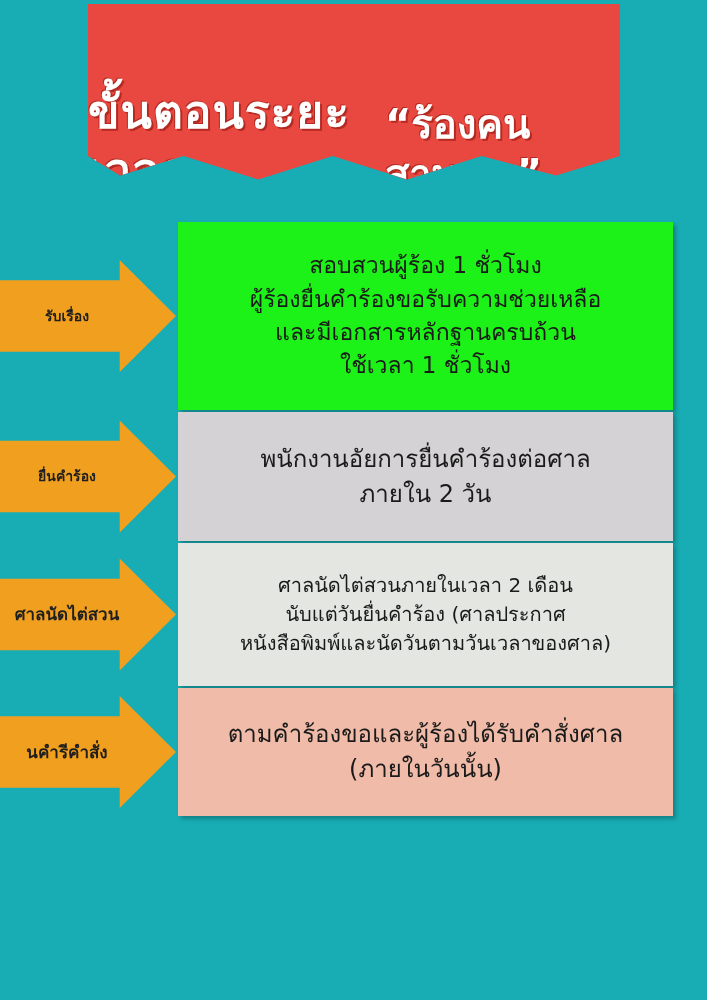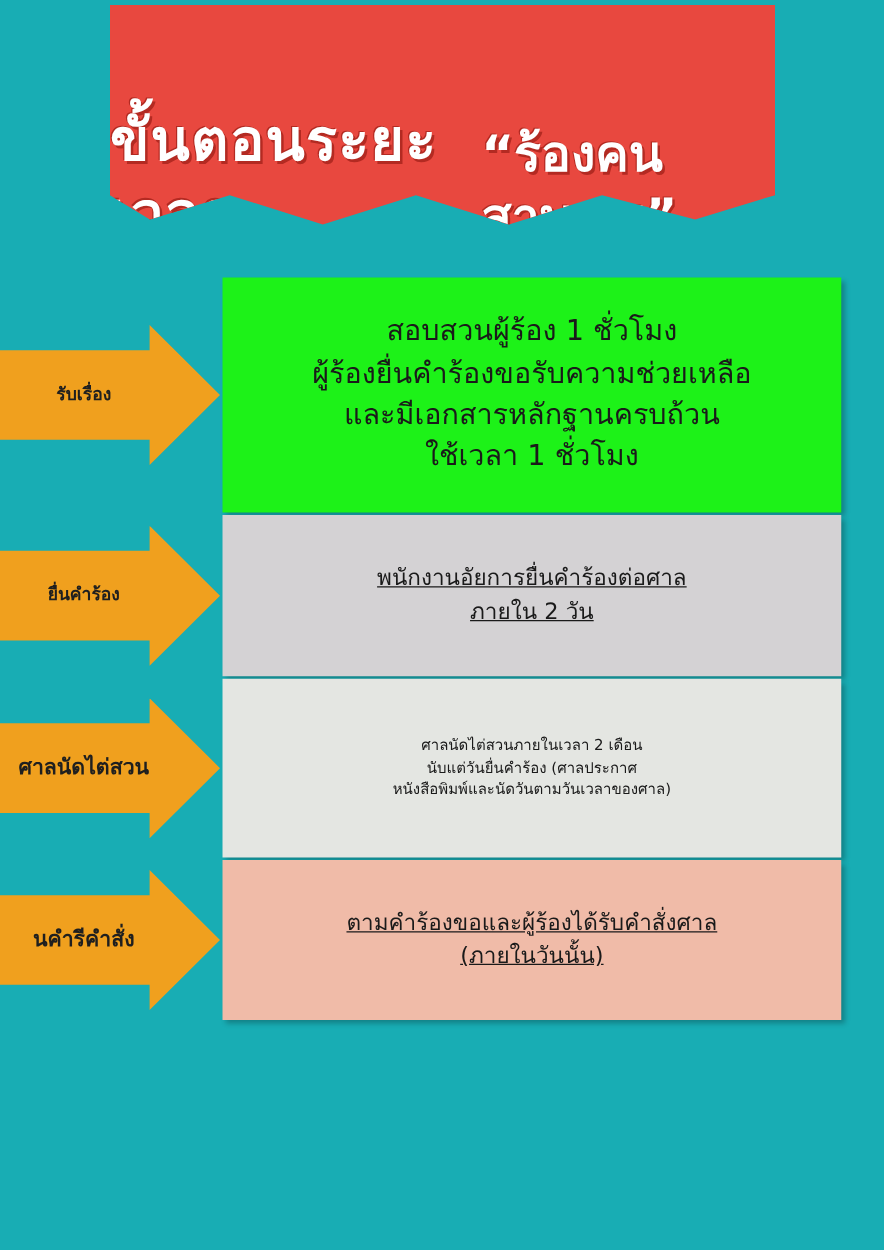--- a/index.html
+++ b/index.html
@@ -119,22 +119,22 @@
   }
 
   
   .row-1 .box, .row-1 .arrow-cell { min-height: 188px; }
   .row-2 .box, .row-2 .arrow-cell { min-height: 129px; }
   .row-3 .box, .row-3 .arrow-cell { min-height: 137px; }
   .row-4 .box, .row-4 .arrow-cell { min-height: 143px; }
   .row-5 .box, .row-5 .arrow-cell { min-height: 128px; }
 
   .txt-lg p { font-size: 23px; }
-  .txt-md p { font-size: 18px; text-decoration: underline; }
-  .txt-sm p { font-size: 12px; }
+  .txt-md p { font-size: 24px; }
+  .txt-sm p { font-size: 20px; }
 
   .dark-text { color: #1a1a1a; }
   .white-text { color: #ffffff; }
 </style>
 </head>
 <body>
 
 <div class="banner-wrap">
   <div class="banner">
     <div class="banner-line1">ขั้นตอนระยะเวลา</div>

